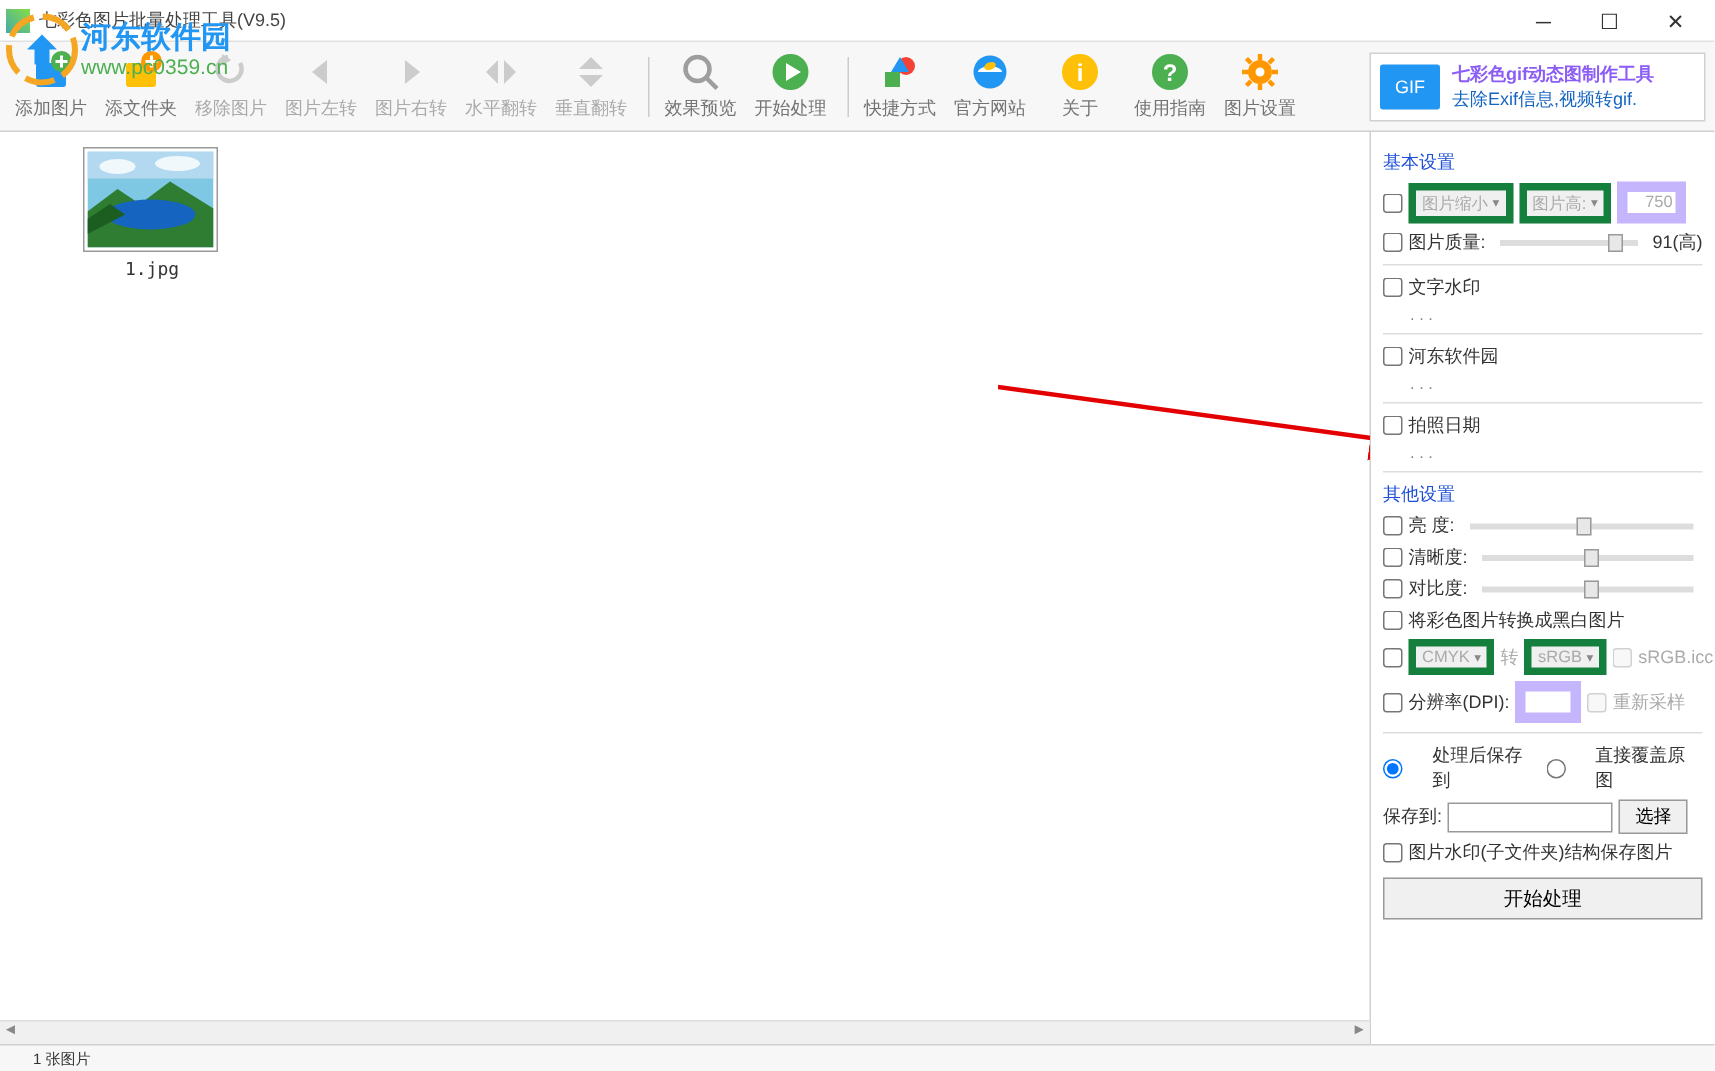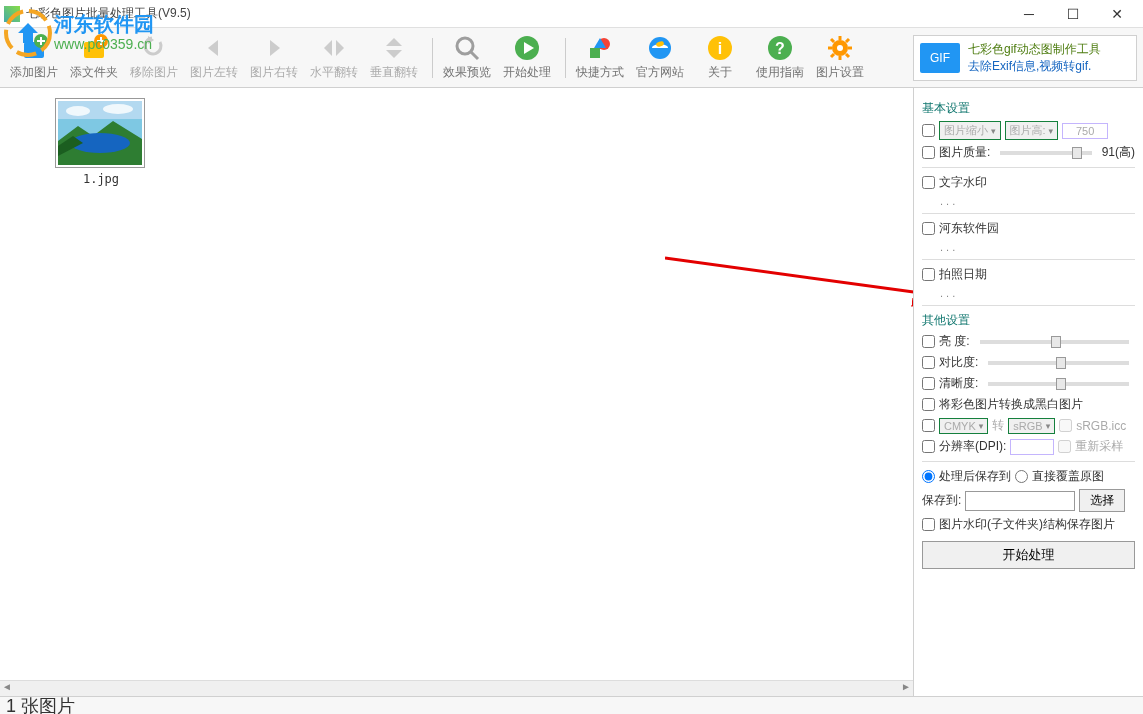--- a/index.html
+++ b/index.html
@@ -20,53 +20,53 @@
 .tbtn { display: flex; flex-direction: column; align-items: center; width: 56px; padding: 2px 0; margin-right: 4px; cursor: pointer; }
 .tbtn .ticon { width: 28px; height: 28px; border-radius: 4px; margin-bottom: 2px; display:flex;align-items:center;justify-content:center; }
 .tbtn .tlabel { font-size: 12px; color: #737373; white-space: nowrap; }
 .tbtn.disabled .tlabel { color: #aaa; }
 .sep { width: 1px; height: 40px; background: #ccc; margin: 0 6px; }
 
 
 .gifad { margin-left: auto; width: 224px; height: 46px; background: #fff; border: 1px solid #d0d0d0; display: flex; align-items: center; padding: 2px 6px; }
 .gifad .gifbadge { width: 40px; height: 30px; background: #2196f3; color:#fff; font-weight:normal; font-size:12px; display:flex; align-items:center; justify-content:center; margin-right:8px; border-radius:2px;}
 .gifad .giftext { display:flex; flex-direction:column; font-size:12px; line-height:1.4; }
-.gifad .giftext .t1 { color:#4d7c0f; font-weight:normal; }
+.gifad .giftext .t1 { color:#8b5cf6; font-weight:bold; }
 .gifad .giftext .t2 { color:#1565c0; }
 
 
 .main { display: flex; height: calc(714px - 28px - 54px - 18px); }
 .thumbs { flex: 1; padding: 10px; overflow: auto; position: relative; margin-left: 45px; }
 .thumb { width: 92px; display: inline-block; text-align: center; }
 .thumb .img { width: 90px; height: 70px; border: 1px solid #999; padding: 2px; background:#fff; display:flex; align-items:center; justify-content:center; }
 .thumb .img svg { width:84px; height:64px; }
 .thumb .name { font-size: 12px; font-family: Consolas, monospace; margin-top: 4px; }
 
 .arrow { position: absolute; top: 160px; left: 620px; pointer-events:none; }
 
 
 .rpanel { width: 230px; border-left: 1px solid #d0d0d0; padding: 6px 8px; overflow-y: auto; font-size: 12px; }
-.rpanel .sectitle { color: #0f766e; margin: 6px 0 4px; }
+.rpanel .sectitle { color: #1d4ed8; margin: 6px 0 4px; }
 .rpanel hr { border: none; border-top: 1px solid #ddd; margin: 6px 0; }
 .row { display: flex; align-items: center; margin: 4px 0; gap: 4px; }
-.row label { display: flex; align-items: center; gap: 4px; }
+.row label { display: flex; align-items: center; gap: 20px; }
 .row input[type=checkbox] { width: 13px; height: 13px; }
-.combo { border: 1px solid #15803d; background: #f0f0f0; padding: 1px 4px; font-size: 11px; display: inline-flex; align-items: center; gap: 3px; color:#888;}
+.combo { border: 5px solid #15803d; background: #f0f0f0; padding: 1px 4px; font-size: 11px; display: inline-flex; align-items: center; gap: 3px; color:#888;}
 .combo::after { content: "▾"; font-size: 9px; color: #888; }
-.spin { border: 1px solid #c4b5fd; width: 46px; padding: 1px 2px; font-size: 11px; text-align:center; }
+.spin { border: 7px solid #c4b5fd; width: 46px; padding: 1px 2px; font-size: 11px; text-align:right; }
 .slider { flex: 1; height: 4px; background: #ddd; position: relative; margin: 0 6px; }
 .slider .knob { position: absolute; top: -4px; width: 10px; height: 12px; background: #e8e8e8; border:1px solid #999; }
 .dots { color: #888; font-size: 11px; margin-left: 18px; }
 .disabled-text { color: #aaa; }
 .txtinput { border: 1px solid #999; height: 20px; width: 110px; padding: 0 2px; }
 .btn { border: 1px solid #999; background: #f0f0f0; padding: 2px 10px; font-size: 12px; }
 .bigbtn { display: block; width: 100%; border: 1px solid #999; background: #f0f0f0; padding: 4px 0; text-align: center; margin-top: 8px; font-size:13px;}
 
 
-.statusbar { position:absolute; bottom:0; left:0; right:0; height: 18px; border-top: 1px solid #d0d0d0; background: #f7f7f7; padding: 1px 6px; font-size: 18px; display:flex; align-items:center;}
+.statusbar { position:absolute; bottom:0; left:0; right:0; height: 18px; border-top: 1px solid #d0d0d0; background: #f7f7f7; padding: 1px 22px; font-size: 10px; display:flex; align-items:center;}
 .scrollbar-h { height:16px; background:#f0f0f0; border-top:1px solid #ddd; position:absolute; bottom:18px; left:0; right:230px;}
 .scrollbar-h::before, .scrollbar-h::after { content:"◄"; position:absolute; left:2px; top:0; font-size:10px; color:#888;}
 .scrollbar-h::after { content:"►"; left:auto; right:2px;}
 </style>
 </head>
 <body>
 
 <div class="titlebar">
   <div class="appicon"></div>
   <div class="title">七彩色图片批量处理工具(V9.5)</div>
@@ -302,28 +302,28 @@
     <div class="sectitle">其他设置</div>
     <div class="row">
         <input type="checkbox" style="">
         <span>亮   度:</span>
         <div class="slider">
           <div class="knob" style="left:48%"></div>
         </div>
       </div>
     <div class="row">
         <input type="checkbox" style="">
-        <span>对比度:</span>
+        <span>清晰度:</span>
         <div class="slider">
           <div class="knob" style="left:48%"></div>
         </div>
       </div>
     <div class="row">
         <input type="checkbox" style="">
-        <span>清晰度:</span>
+        <span>对比度:</span>
         <div class="slider">
           <div class="knob" style="left:48%"></div>
         </div>
       </div>
     <div class="row">
         <input type="checkbox" style="">
         <span>将彩色图片转换成黑白图片</span>
       </div>
     <div class="row">
       <input type="checkbox" style="">

